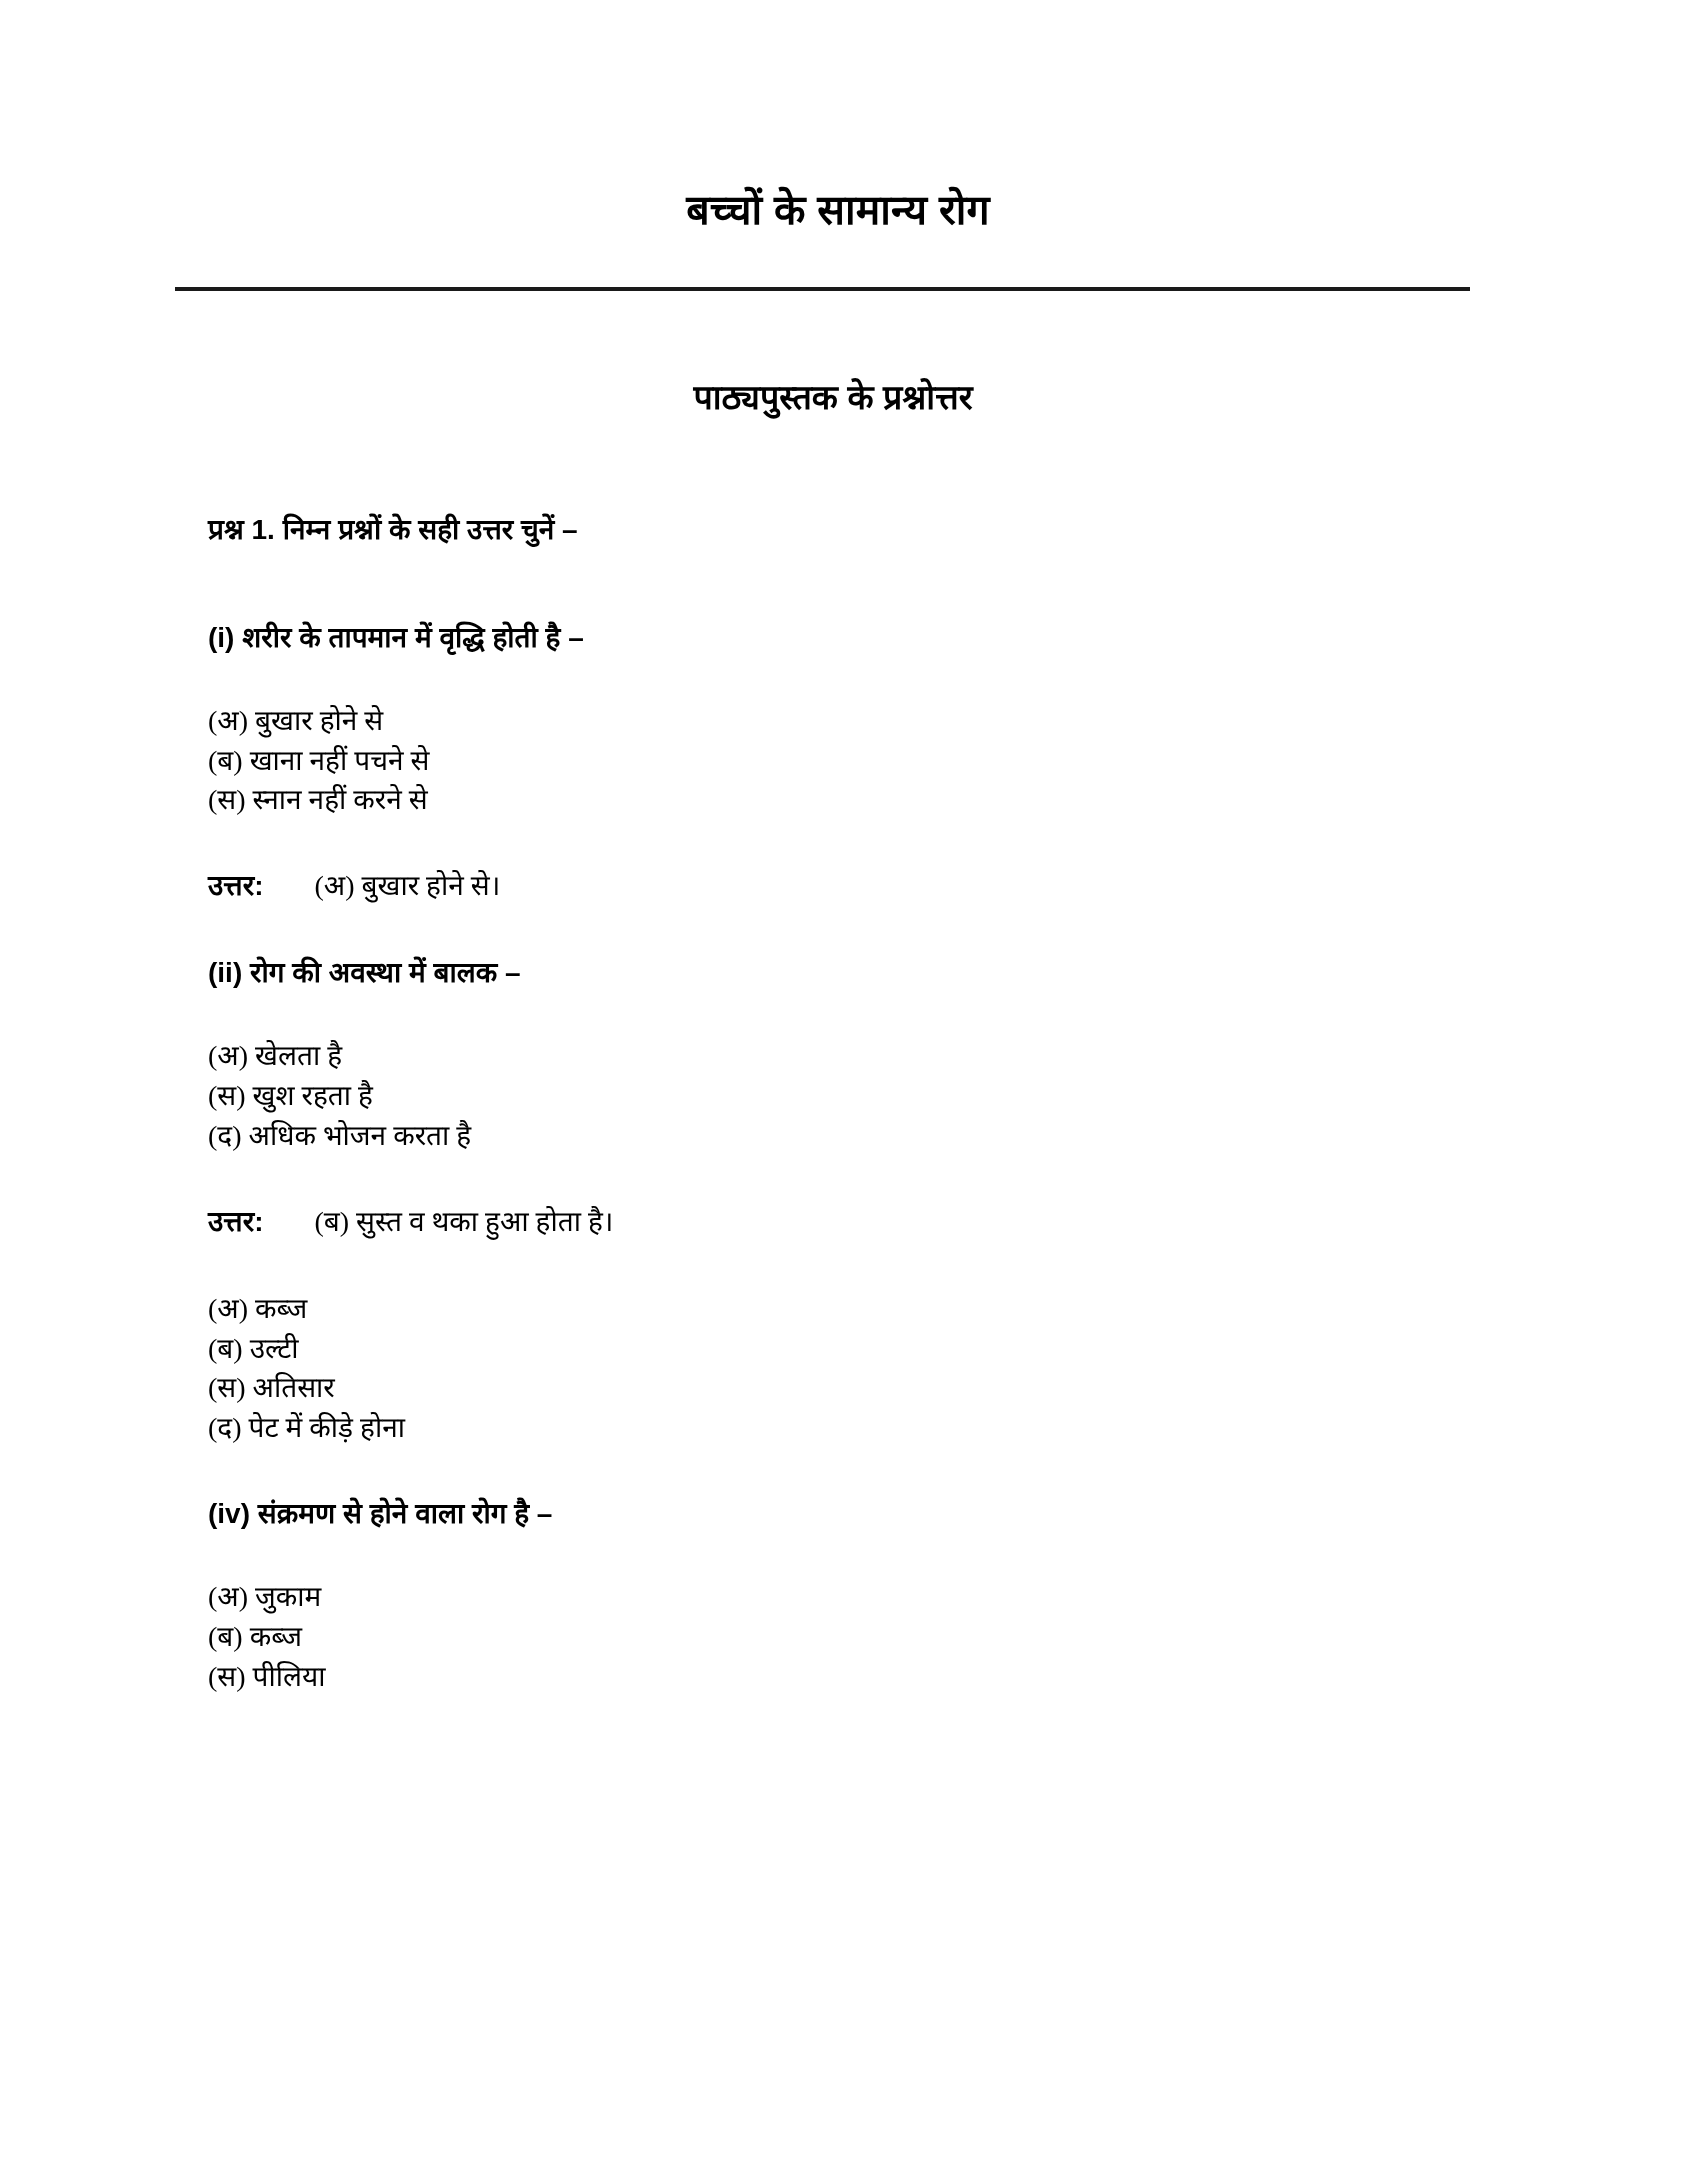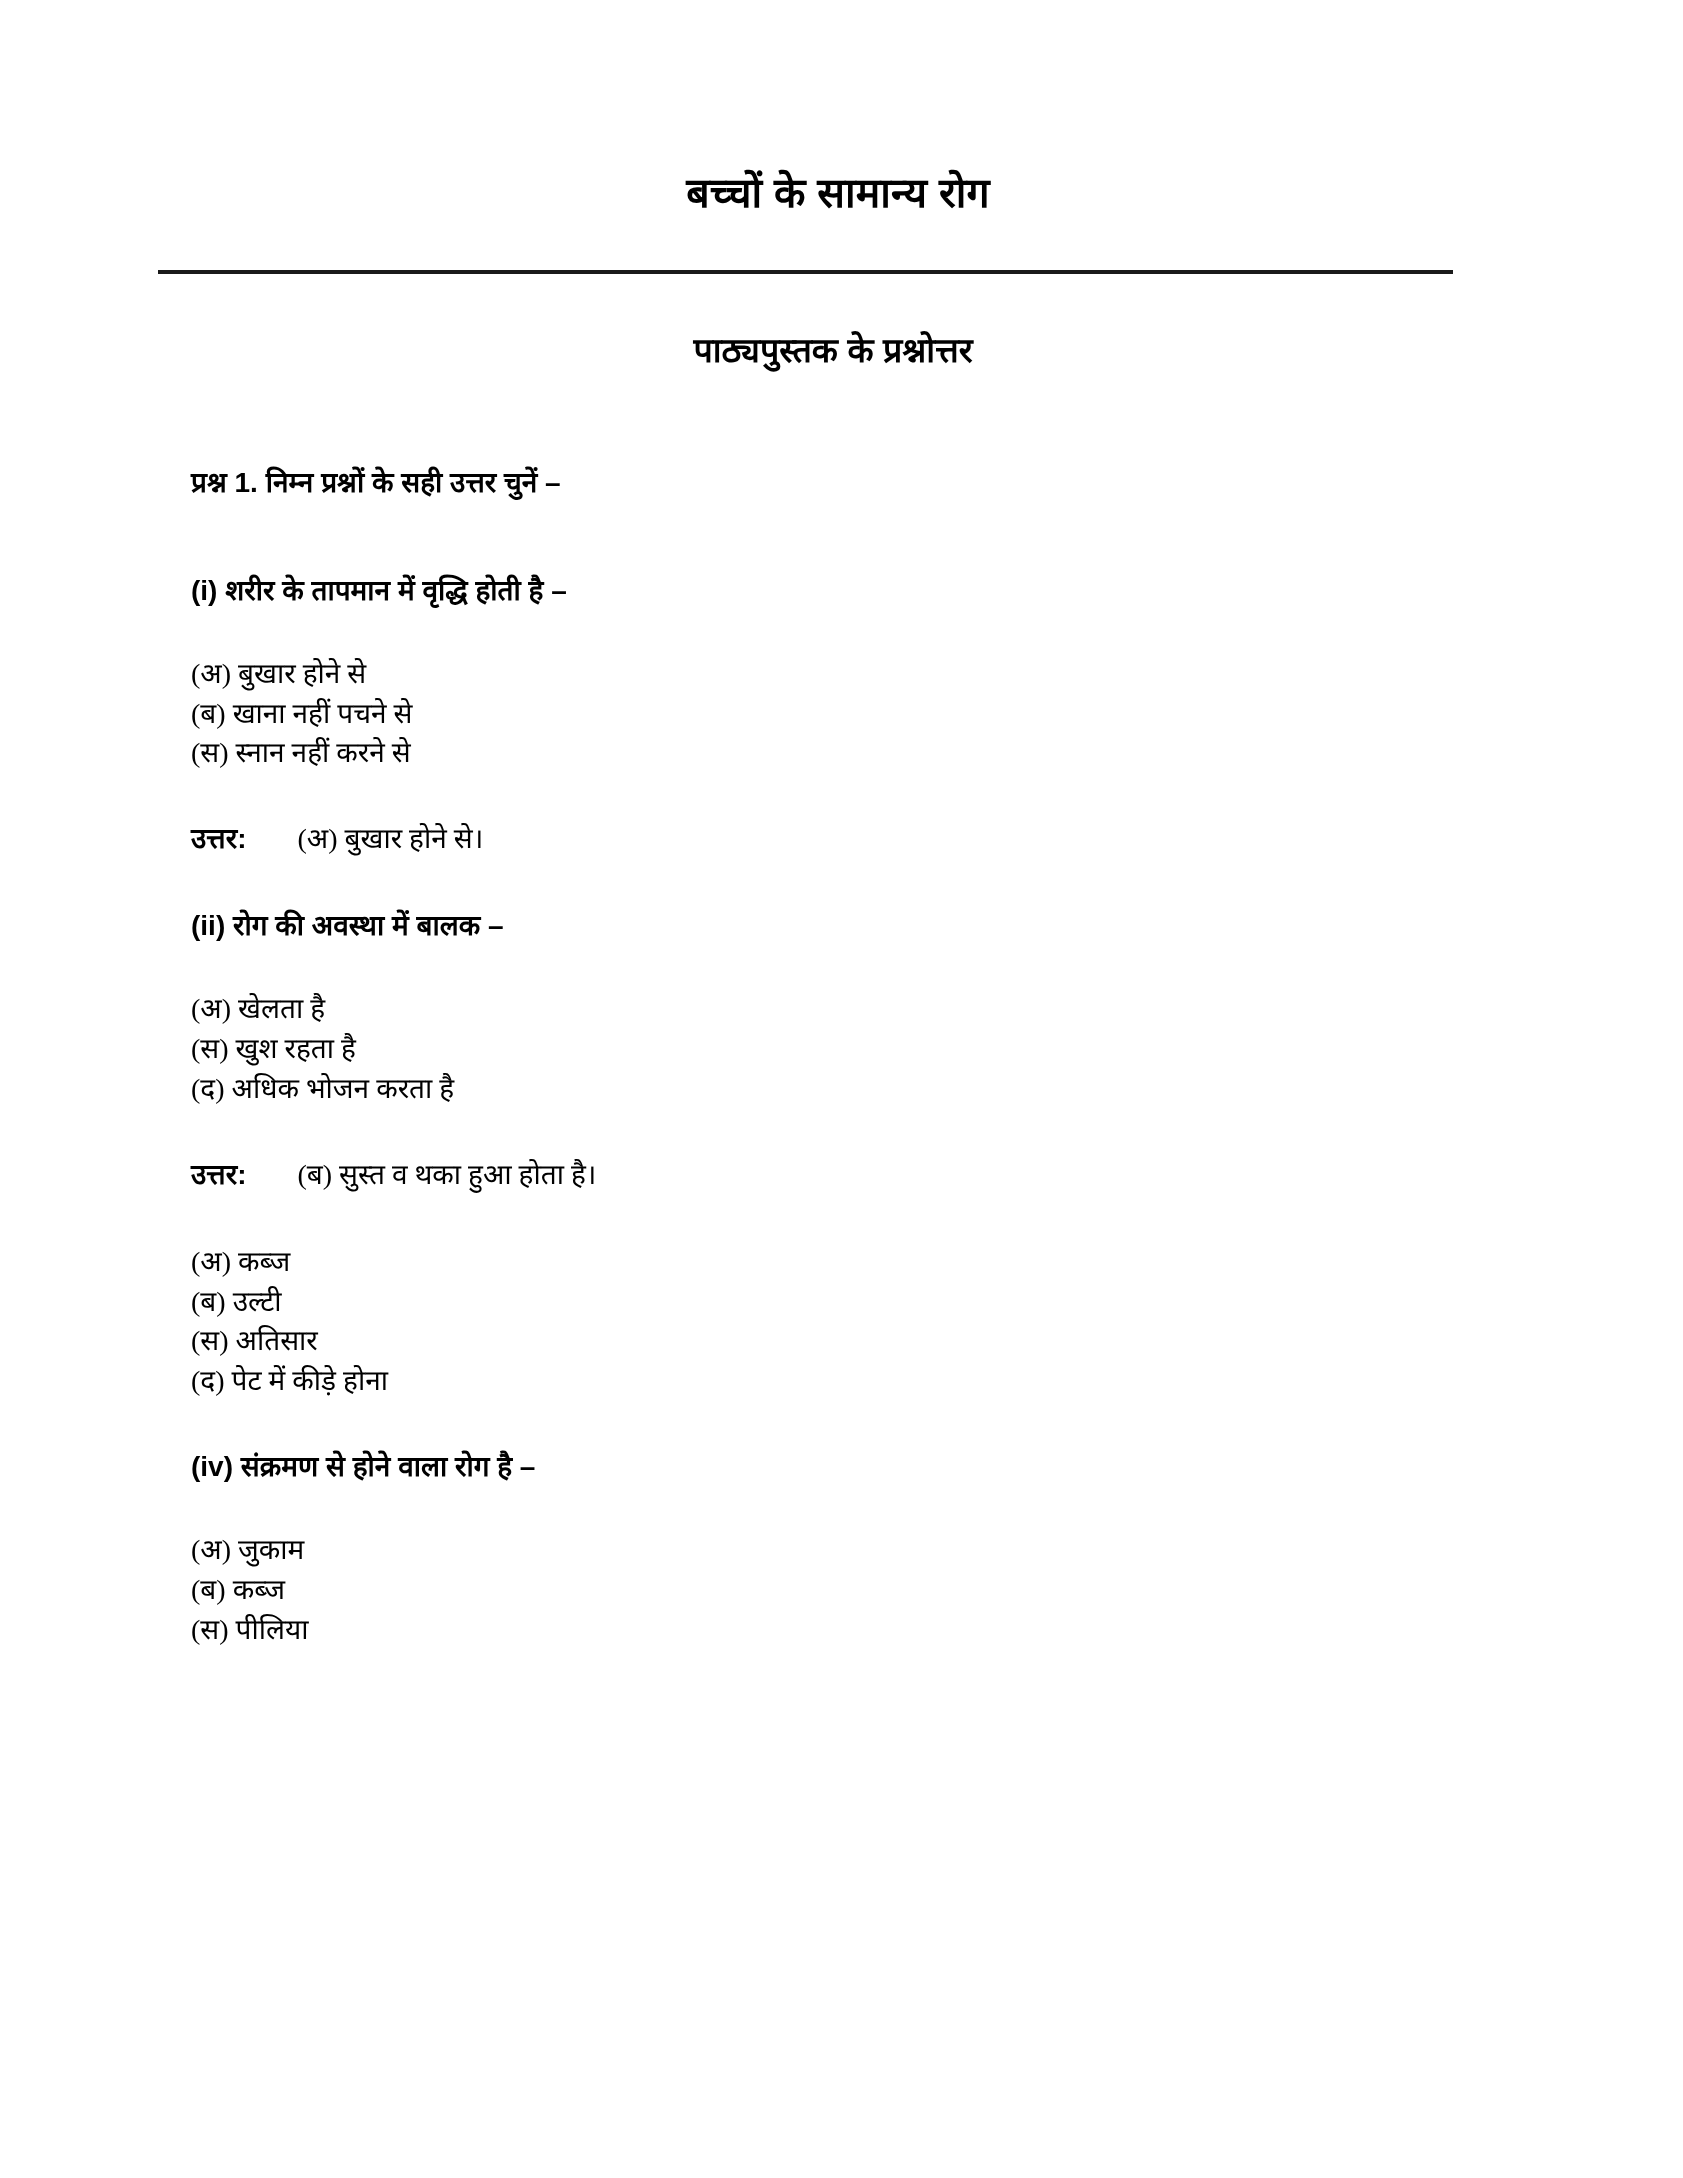--- a/index.html
+++ b/index.html
@@ -13,21 +13,21 @@
     min-height: 2178px;
     font-family: "Liberation Serif", "DejaVu Serif", serif;
     color: #000000;
     -webkit-font-smoothing: antialiased;
   }
 
   .page {
     width: 1683px;
     min-height: 2178px;
     box-sizing: border-box;
-    padding: 0;
+    padding: 17px;
     background: #ffffff;
     position: relative;
   }
 
   .page-inner {
     padding: 168px 198px 119px 191px;
     box-sizing: border-box;
   }
 
   .doc-title {
@@ -47,21 +47,21 @@
     width: 1295px;
     margin-left: -33px;
   }
 
   .doc-subtitle {
     font-family: "Liberation Sans", "DejaVu Sans", sans-serif;
     font-weight: bold;
     font-size: 34px;
     line-height: 1.3;
     text-align: center;
-    margin: 54px 0 0 0;
+    margin: 84px 0 0 0;
     padding-right: 10px;
   }
 
   .content {
     margin-top: 91px;
   }
 
   .q-main {
     font-family: "Liberation Sans", "DejaVu Sans", sans-serif;
     font-weight: bold;

